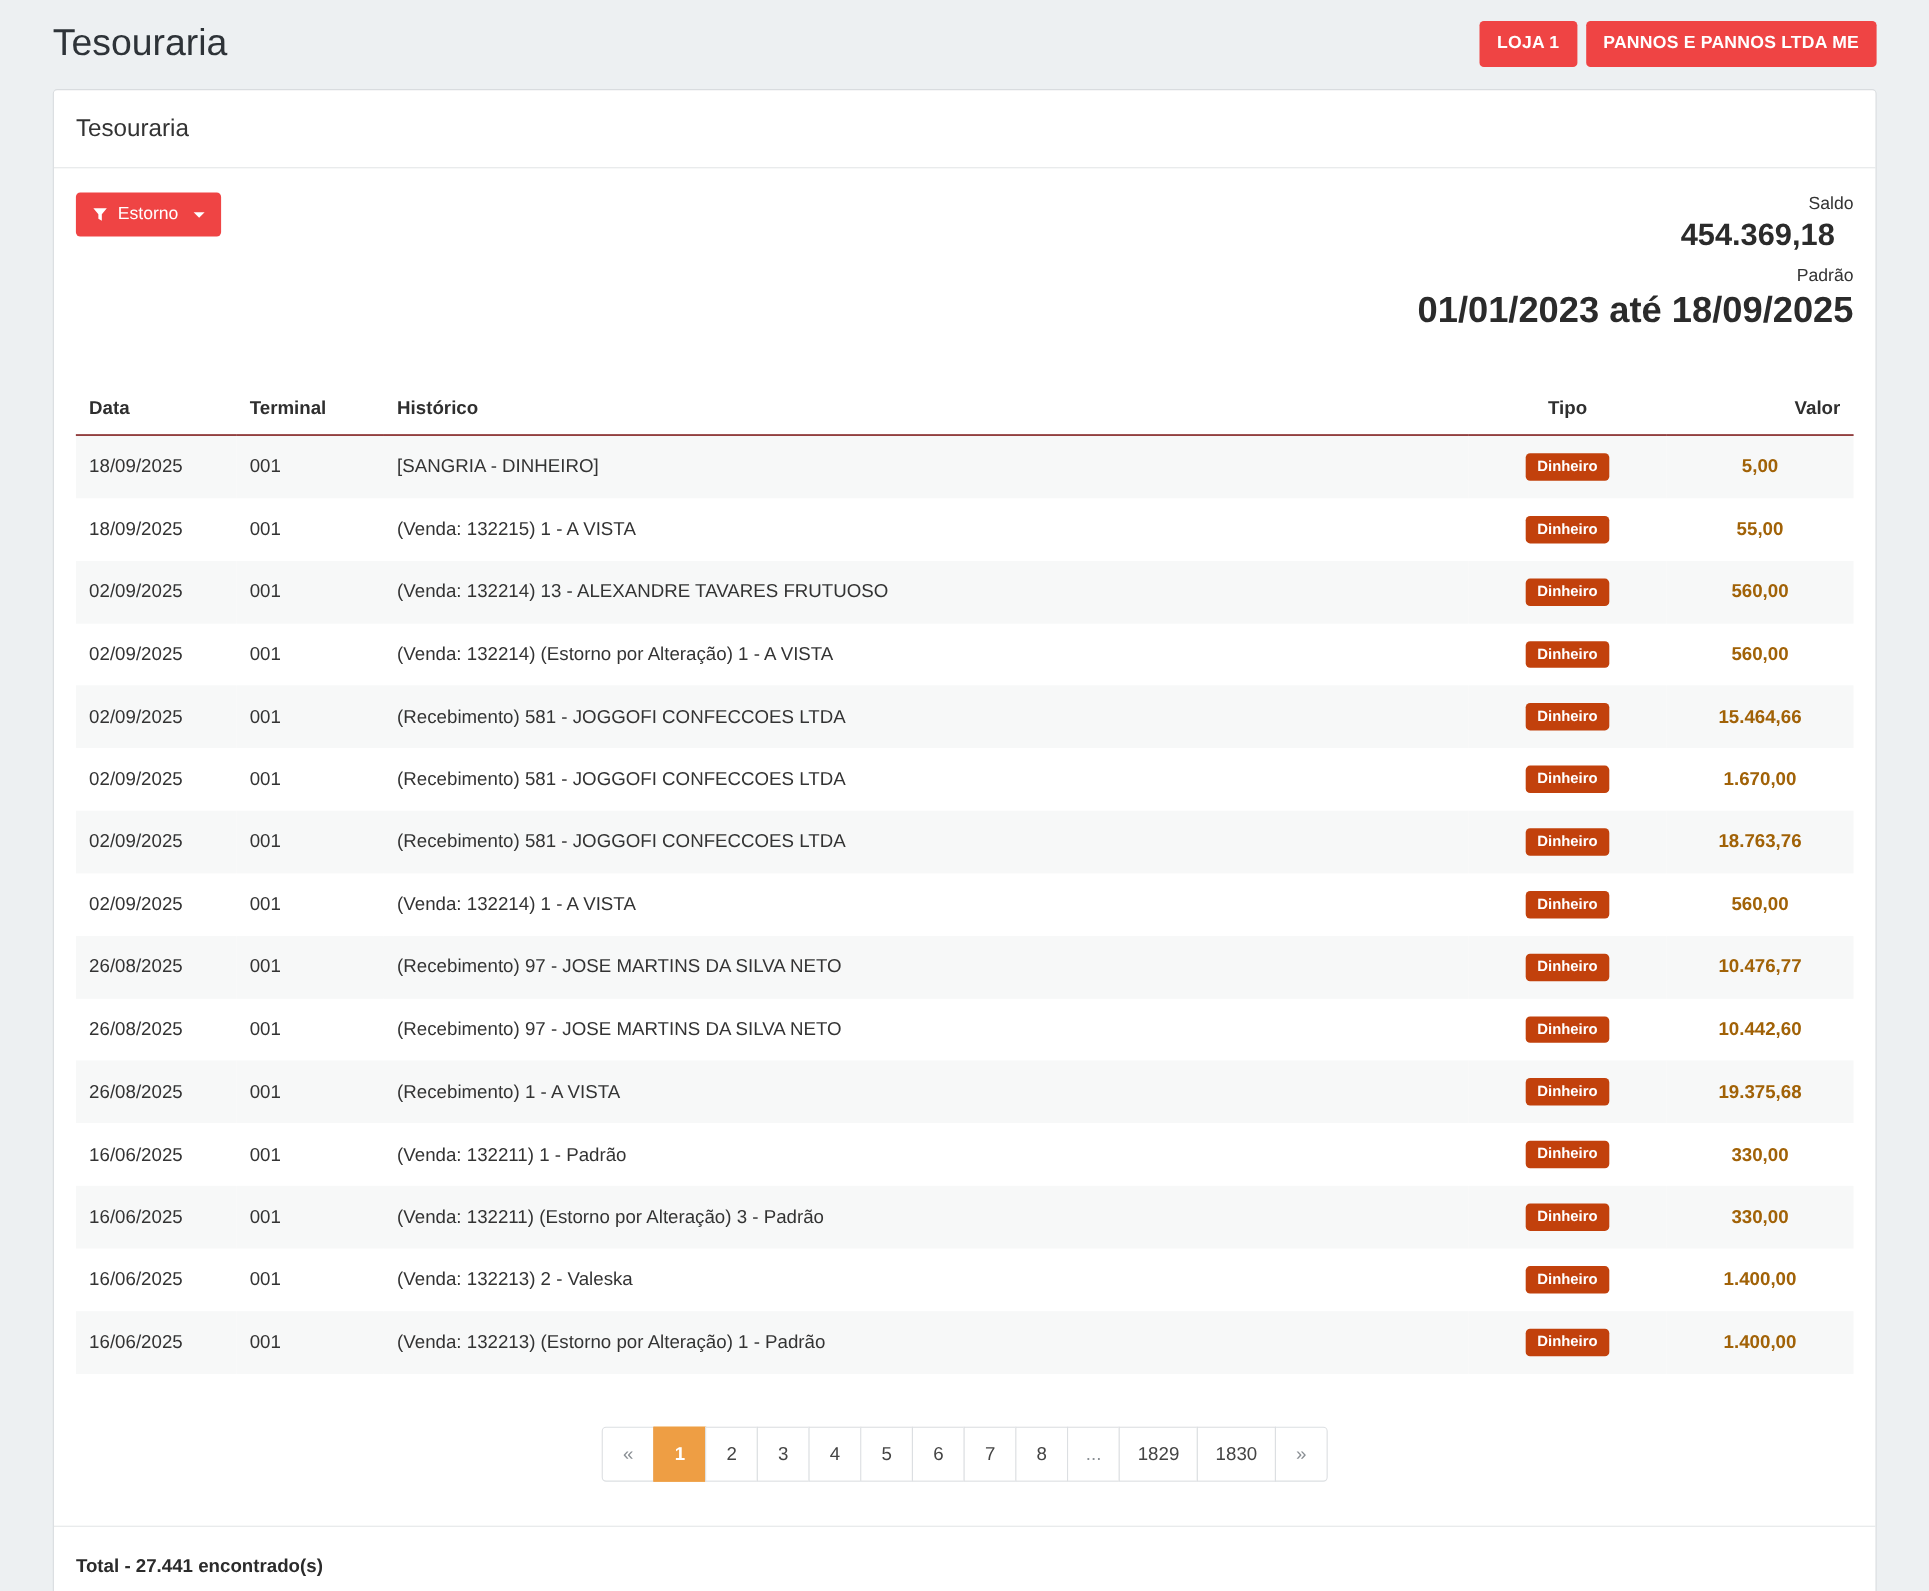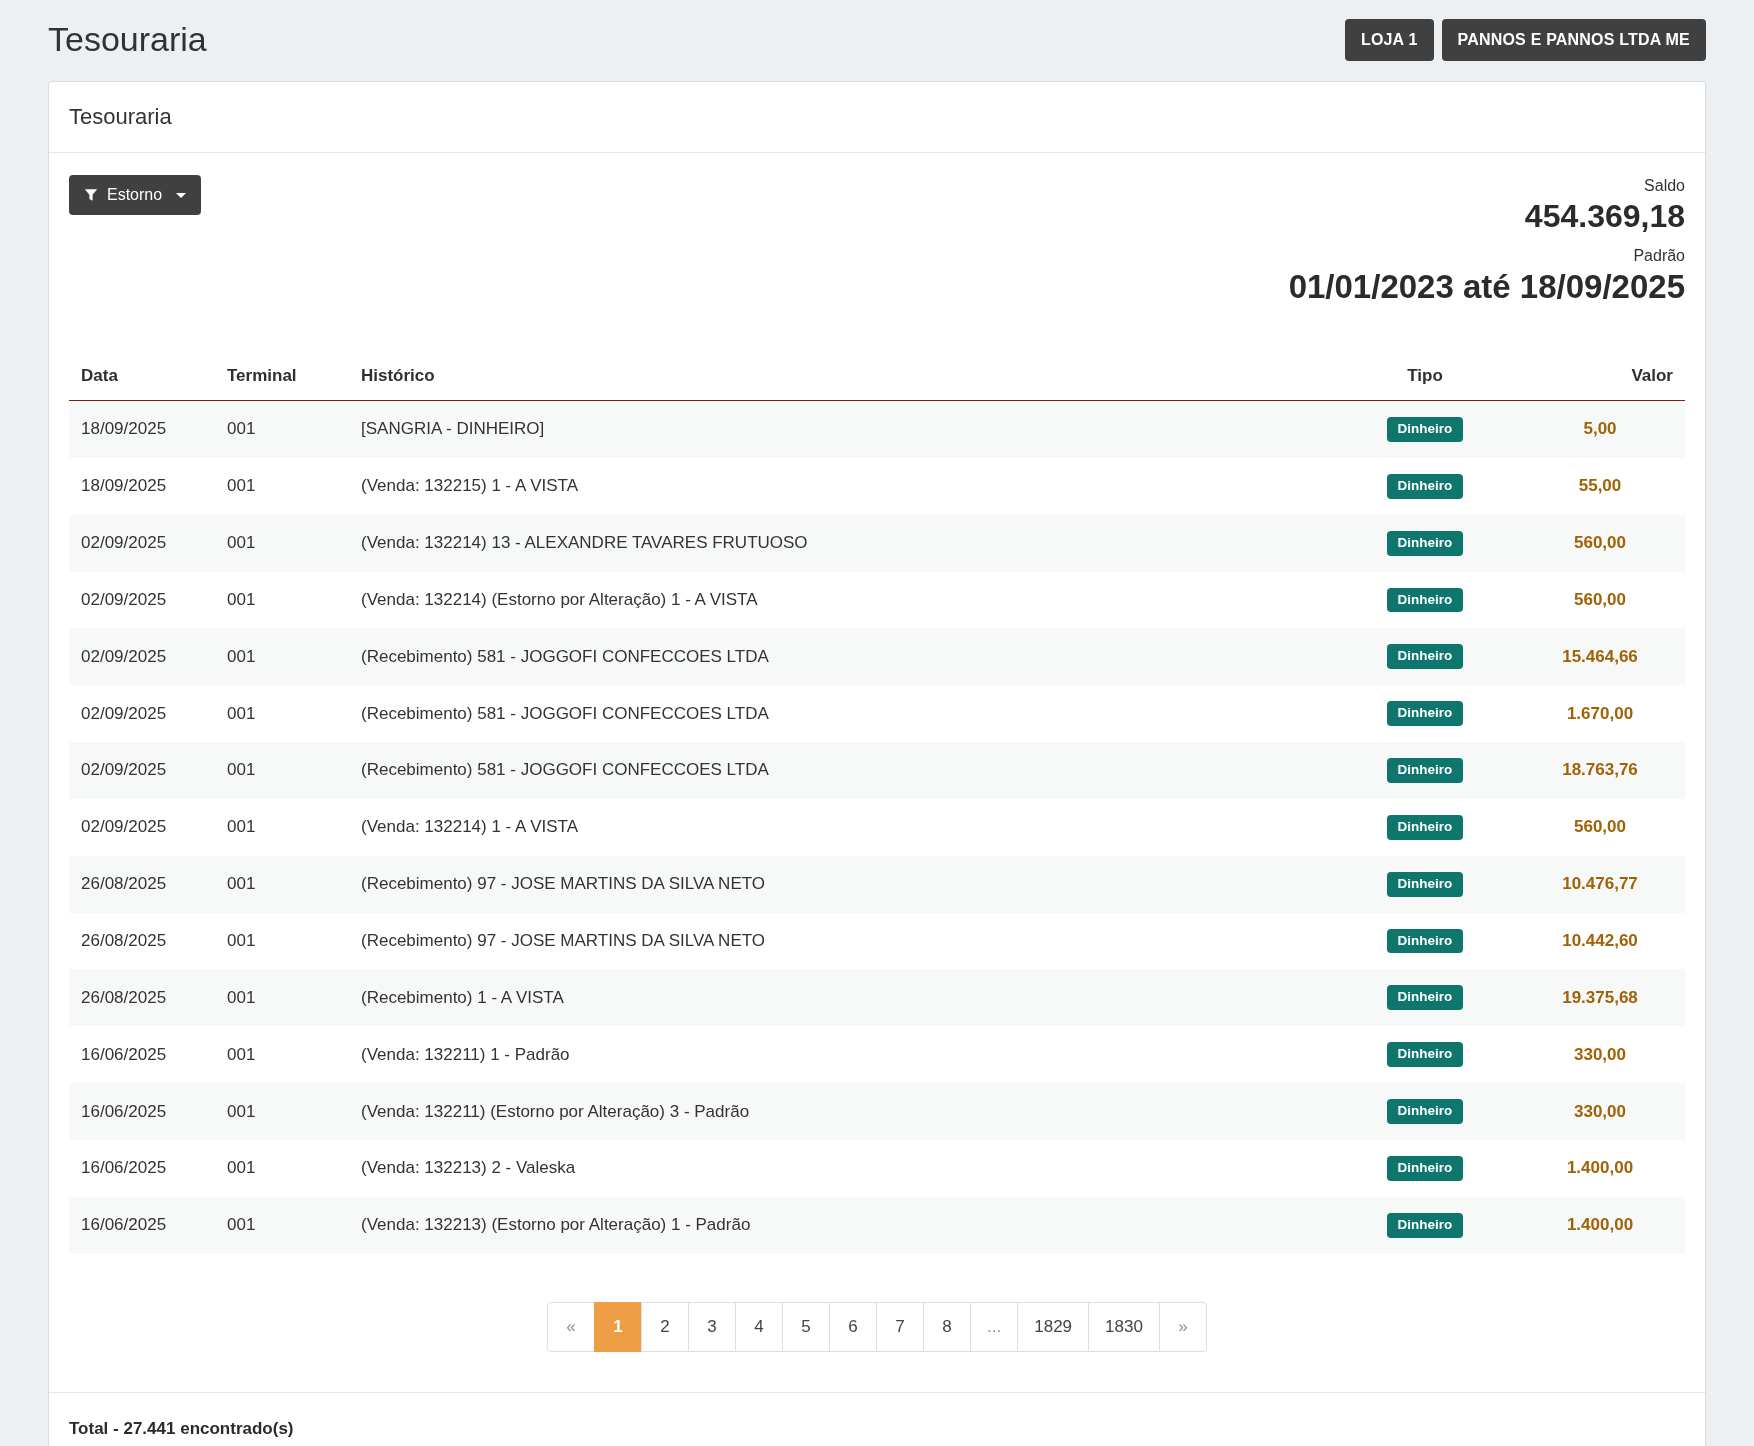--- a/index.html
+++ b/index.html
@@ -21,21 +21,21 @@
     margin-bottom: 16px;
   }
   .topbar h1 {
     font-size: 34px;
     font-weight: 400;
     color: #2e3338;
     margin: 6px 0;
   }
   .topbar-buttons { display: flex; gap: 8px; }
   .btn-orange {
-    background: #404040;
+    background: #ef4444;
     color: #fff;
     border: none;
     border-radius: 4px;
     cursor: pointer;
     font-family: inherit;
   }
   .top-btn {
     font-size: 16px;
     font-weight: 700;
     padding: 12px 16px;
@@ -92,21 +92,21 @@
     width: 56px;
     height: 44px;
     border-radius: 0 3px 3px 0;
     display: flex;
     align-items: center;
     justify-content: center;
   }
   .toolbar-right { text-align: right; padding-top: 2px; }
   .stat-label { font-size: 16px; color: #333; }
   .stat-value { font-weight: 700; color: #2b2b2b; }
-  .saldo-value { font-size: 32px; margin: 3px 0 12px; }
+  .saldo-value { font-size: 28px; margin: 3px 17px 12px; }
   .periodo-value { font-size: 33px; margin-top: 3px; }
 
   
   table { width: 100%; border-collapse: collapse; margin-top: 46px; }
   th {
     text-align: left;
     font-size: 17px;
     font-weight: 700;
     padding: 14px 12px;
     border-bottom: 1px solid #7f1d1d;
@@ -115,21 +115,21 @@
   td { font-size: 17px; padding: 16px 12px; color: #333; }
   tbody tr:nth-of-type(odd) { background: #f7f8f8; }
   .col-data    { width: 146px; }
   .col-terminal{ width: 134px; }
   .col-tipo    { width: 180px; text-align: center; }
   .col-valor   { width: 170px; text-align: right; }
   td.tipo  { text-align: center; }
   td.valor { text-align: center; font-weight: 700; color: #a16207; }
   .badge {
     display: inline-block;
-    background: #0f766e;
+    background: #c2410c;
     color: #fff;
     font-size: 13.5px;
     font-weight: 700;
     padding: 5px 11px;
     border-radius: 4px;
     line-height: 1.1;
   }
 
   
   .pagination { display: flex; justify-content: center; margin: 48px 0 30px; }

